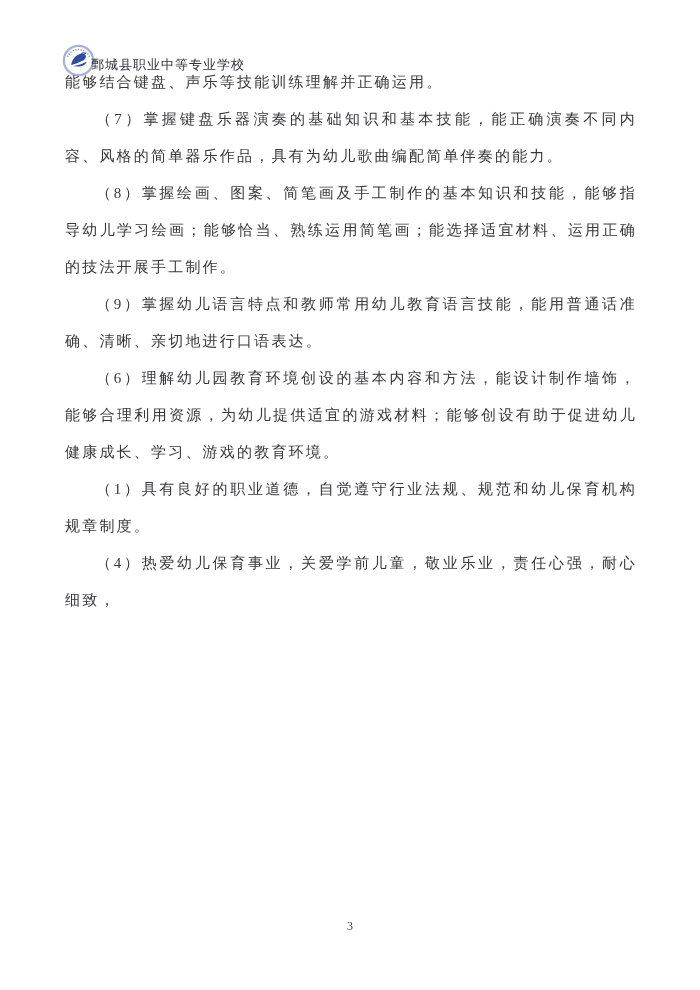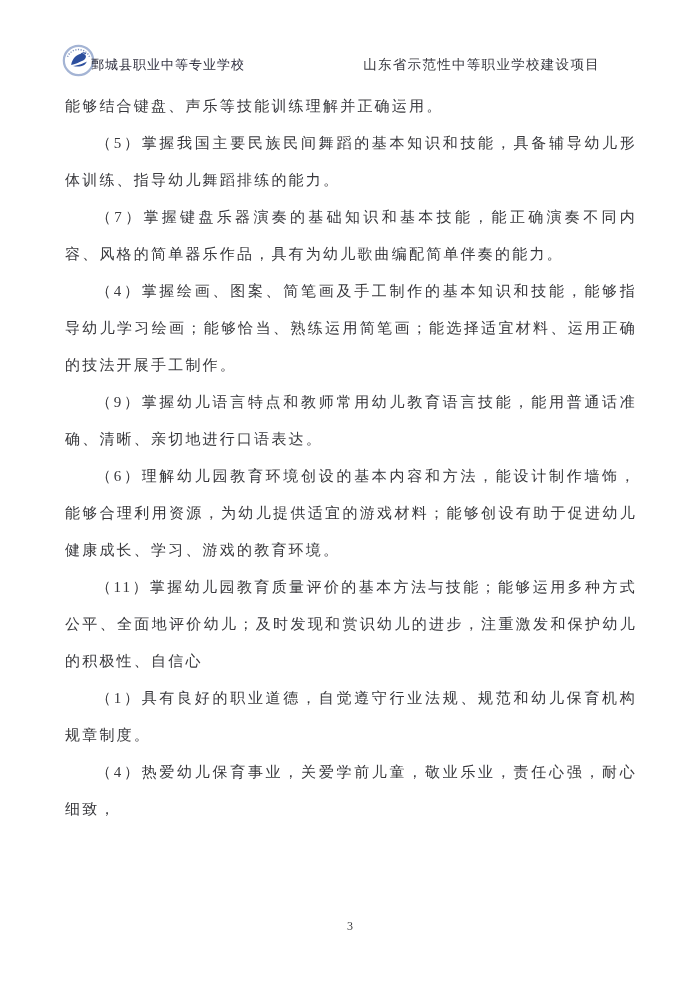--- a/index.html
+++ b/index.html
@@ -48,21 +48,21 @@
     font-size: 13.5px;
     letter-spacing: 1.3px;
     color: #38383f;
     padding-bottom: 2px;
     white-space: nowrap;
   }
 
   
   .doc-body {
     position: absolute;
-    top: 88px;
+    top: 64px;
     left: 65px;
     width: 572px;
   }
   .para {
     margin: 0;
     font-size: 15px;
     line-height: 37px;
     letter-spacing: 2.2px;
     text-align: justify;
     text-justify: inter-character;
@@ -96,31 +96,28 @@
         <svg viewBox="0 0 36 36" xmlns="http://www.w3.org/2000/svg">
           <circle cx="18" cy="18" r="16" fill="#ffffff" stroke="#a4b4d4" stroke-width="2.4"></circle>
           <path d="M 6,14 A 13 13 0 0 1 30,14" fill="none" stroke="#7e92bd" stroke-width="1.6" stroke-dasharray="1.3 1.6"></path>
           <path d="M10 23 C11 15, 18 9, 24 11 C27 12, 27 16, 23 18 C19 20, 14 22, 10 23 Z" fill="#2d4f9e"></path>
           <path d="M12 24 C18 23, 24 21, 27 19 C26 23, 20 26, 12 24 Z" fill="#2d4f9e"></path>
           <path d="M20 12 C22 9, 25 9, 26 11" fill="none" stroke="#2d4f9e" stroke-width="1.4"></path>
         </svg>
       </span>
       <span class="school-name">鄄城县职业中等专业学校</span>
     </div>
-    <span class="project-name">山东省示范性中等职业学校建设项目</span>
   </div>
 
   <div class="doc-body">
     <p class="para no-indent">能够结合键盘、声乐等技能训练理解并正确运用。</p>
-    <p class="para">（5）掌握我国主要民族民间舞蹈的基本知识和技能，具备辅导幼儿形体训练、指导幼儿舞蹈排练的能力。</p>
     <p class="para">（7）掌握键盘乐器演奏的基础知识和基本技能，能正确演奏不同内容、风格的简单器乐作品，具有为幼儿歌曲编配简单伴奏的能力。</p>
-    <p class="para">（4）掌握绘画、图案、简笔画及手工制作的基本知识和技能，能够指导幼儿学习绘画；能够恰当、熟练运用简笔画；能选择适宜材料、运用正确的技法开展手工制作。</p>
+    <p class="para">（8）掌握绘画、图案、简笔画及手工制作的基本知识和技能，能够指导幼儿学习绘画；能够恰当、熟练运用简笔画；能选择适宜材料、运用正确的技法开展手工制作。</p>
     <p class="para">（9）掌握幼儿语言特点和教师常用幼儿教育语言技能，能用普通话准确、清晰、亲切地进行口语表达。</p>
     <p class="para">（6）理解幼儿园教育环境创设的基本内容和方法，能设计制作墙饰，能够合理利用资源，为幼儿提供适宜的游戏材料；能够创设有助于促进幼儿健康成长、学习、游戏的教育环境。</p>
-    <p class="para">（11）掌握幼儿园教育质量评价的基本方法与技能；能够运用多种方式公平、全面地评价幼儿；及时发现和赏识幼儿的进步，注重激发和保护幼儿的积极性、自信心</p>
     <p class="para">（1）具有良好的职业道德，自觉遵守行业法规、规范和幼儿保育机构规章制度。</p>
     <p class="para">（4）热爱幼儿保育事业，关爱学前儿童，敬业乐业，责任心强，耐心细致，</p>
   </div>
 
   <div class="footer">
     <span class="page-number">3</span>
   </div>
 
 </div>
 

